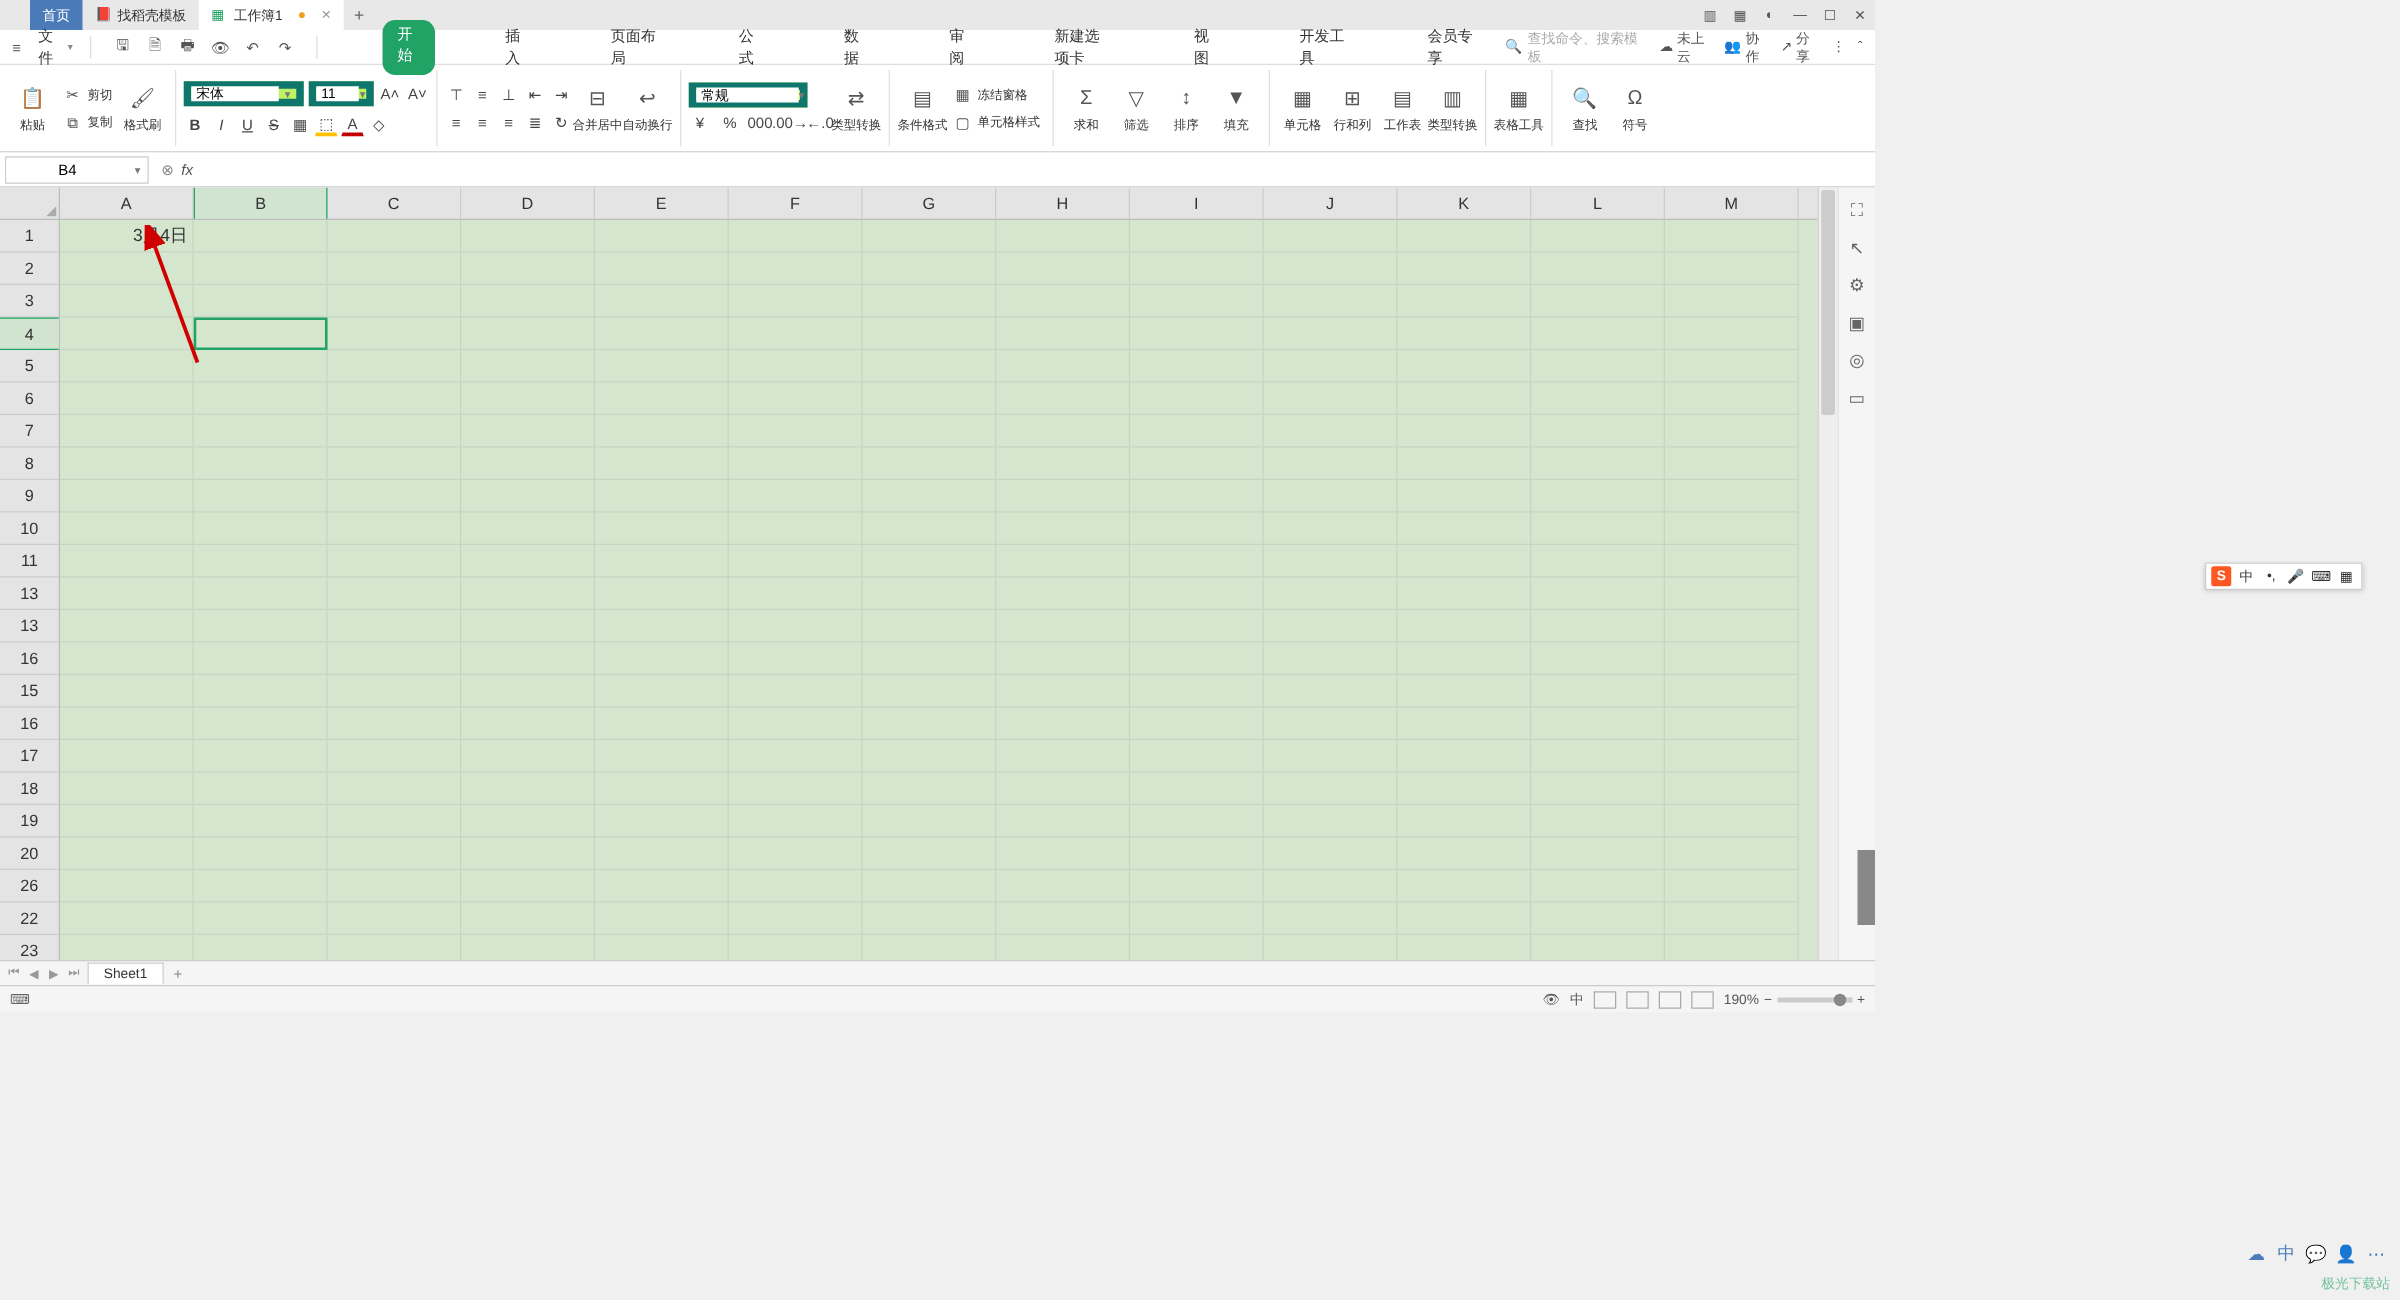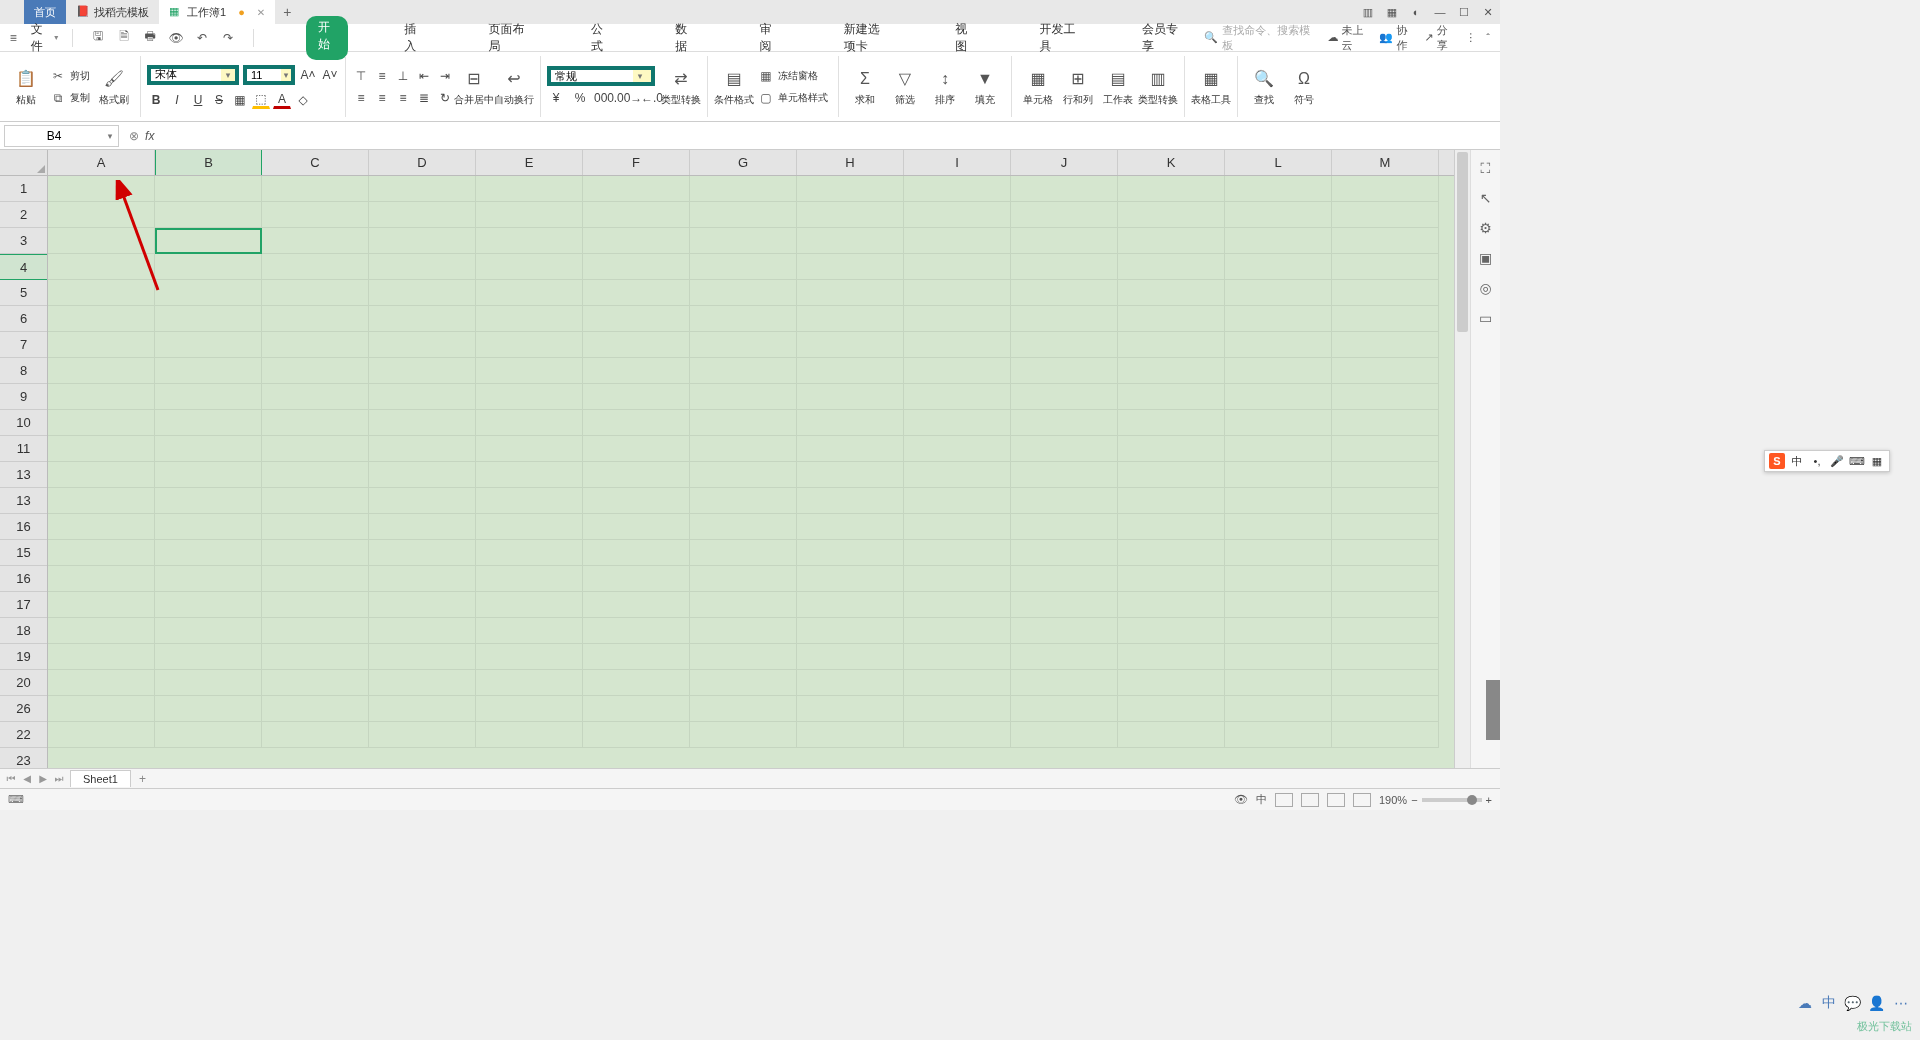--- a/index.html
+++ b/index.html
@@ -31,21 +31,21 @@
 .more-dots { cursor:pointer; }
 .chev { cursor:pointer; }
 
 .ribbon { height: 70px; background: #fff; display:flex; padding: 4px 0; border-bottom:1px solid #ccc; }
 .ribbon-group { display:flex; align-items:center; padding:0 6px; border-right:1px solid #e0e0e0; }
 .rbtn-big { display:flex; flex-direction:column; align-items:center; justify-content:center; width:40px; height:60px; font-size:10px; cursor:pointer; gap:2px; color:#333; }
 .rbtn-big .ic { width:24px; height:24px; display:flex; align-items:center; justify-content:center; font-size:16px; color:#555; }
 .rbtn-small-col { display:flex; flex-direction:column; gap:2px; }
 .rbtn-small { display:flex; align-items:center; gap:4px; height:20px; padding:0 4px; font-size:10px; cursor:pointer; color:#333; }
 .rbtn-small .ic { width:16px; height:16px; display:flex; align-items:center; justify-content:center; font-size:12px; color:#555; }
-.combo { display:flex; align-items:center; height:20px; border:4px solid #0f766e; background:#fef9c3; }
+.combo { display:flex; align-items:center; height:20px; border:6px solid #0f766e; background:#bef264; }
 .combo input { border:none; outline:none; font-size:11px; padding:0 4px; width:70px; }
 .combo .dd { width:14px; text-align:center; color:#777; cursor:pointer; font-size:9px; }
 .font-row { display:flex; gap:4px; align-items:center; }
 .fmt-row { display:flex; gap:3px; align-items:center; margin-top:3px; }
 .fmt-btn { width:18px; height:18px; display:flex; align-items:center; justify-content:center; cursor:pointer; color:#444; font-size:12px; border:1px solid transparent; }
 .fmt-btn.bold { font-weight:bold; }
 .fmt-btn.italic { font-style:italic; }
 .fmt-btn.underline { text-decoration:underline; }
 .fmt-btn.strike { text-decoration:line-through; }
 .align-grid { display:flex; flex-direction:column; gap:4px; }
@@ -256,21 +256,21 @@
         <span class="ic">⊟</span>
         <span>合并居中</span>
       </div>
     <div class="rbtn-big">
         <span class="ic">↩</span>
         <span>自动换行</span>
       </div>
   </div>
   <div class="ribbon-group">
     <div class="num-col">
-      <div class="combo" style="width:108px">
+      <div class="combo" style="width:95px">
           <input style="width: 82px;" value="常规">
           <span class="dd">▾</span>
         </div>
       <div class="num-row">
         <span class="fmt-btn">¥</span>
         <span class="fmt-btn">%</span>
         <span class="fmt-btn">000</span>
         <span class="fmt-btn">.00→</span>
         <span class="fmt-btn">←.0</span>
       </div>
@@ -400,20 +400,35 @@
         <div class="row-h">17</div>
         <div class="row-h">18</div>
         <div class="row-h">19</div>
         <div class="row-h">20</div>
         <div class="row-h">26</div>
         <div class="row-h">22</div>
         <div class="row-h">23</div>
       </div>
     <div class="cells" id="cells">
         <div class="cell-row">
+          <div class="cell" style="justify-content: flex-end;">3月4日</div>
+          <div class="cell"></div>
+          <div class="cell"></div>
+          <div class="cell"></div>
+          <div class="cell"></div>
+          <div class="cell"></div>
+          <div class="cell"></div>
+          <div class="cell"></div>
+          <div class="cell"></div>
+          <div class="cell"></div>
+          <div class="cell"></div>
+          <div class="cell"></div>
+          <div class="cell"></div>
+        </div>
+        <div class="cell-row">
           <div class="cell"></div>
           <div class="cell"></div>
           <div class="cell"></div>
           <div class="cell"></div>
           <div class="cell"></div>
           <div class="cell"></div>
           <div class="cell"></div>
           <div class="cell"></div>
           <div class="cell"></div>
           <div class="cell"></div>

